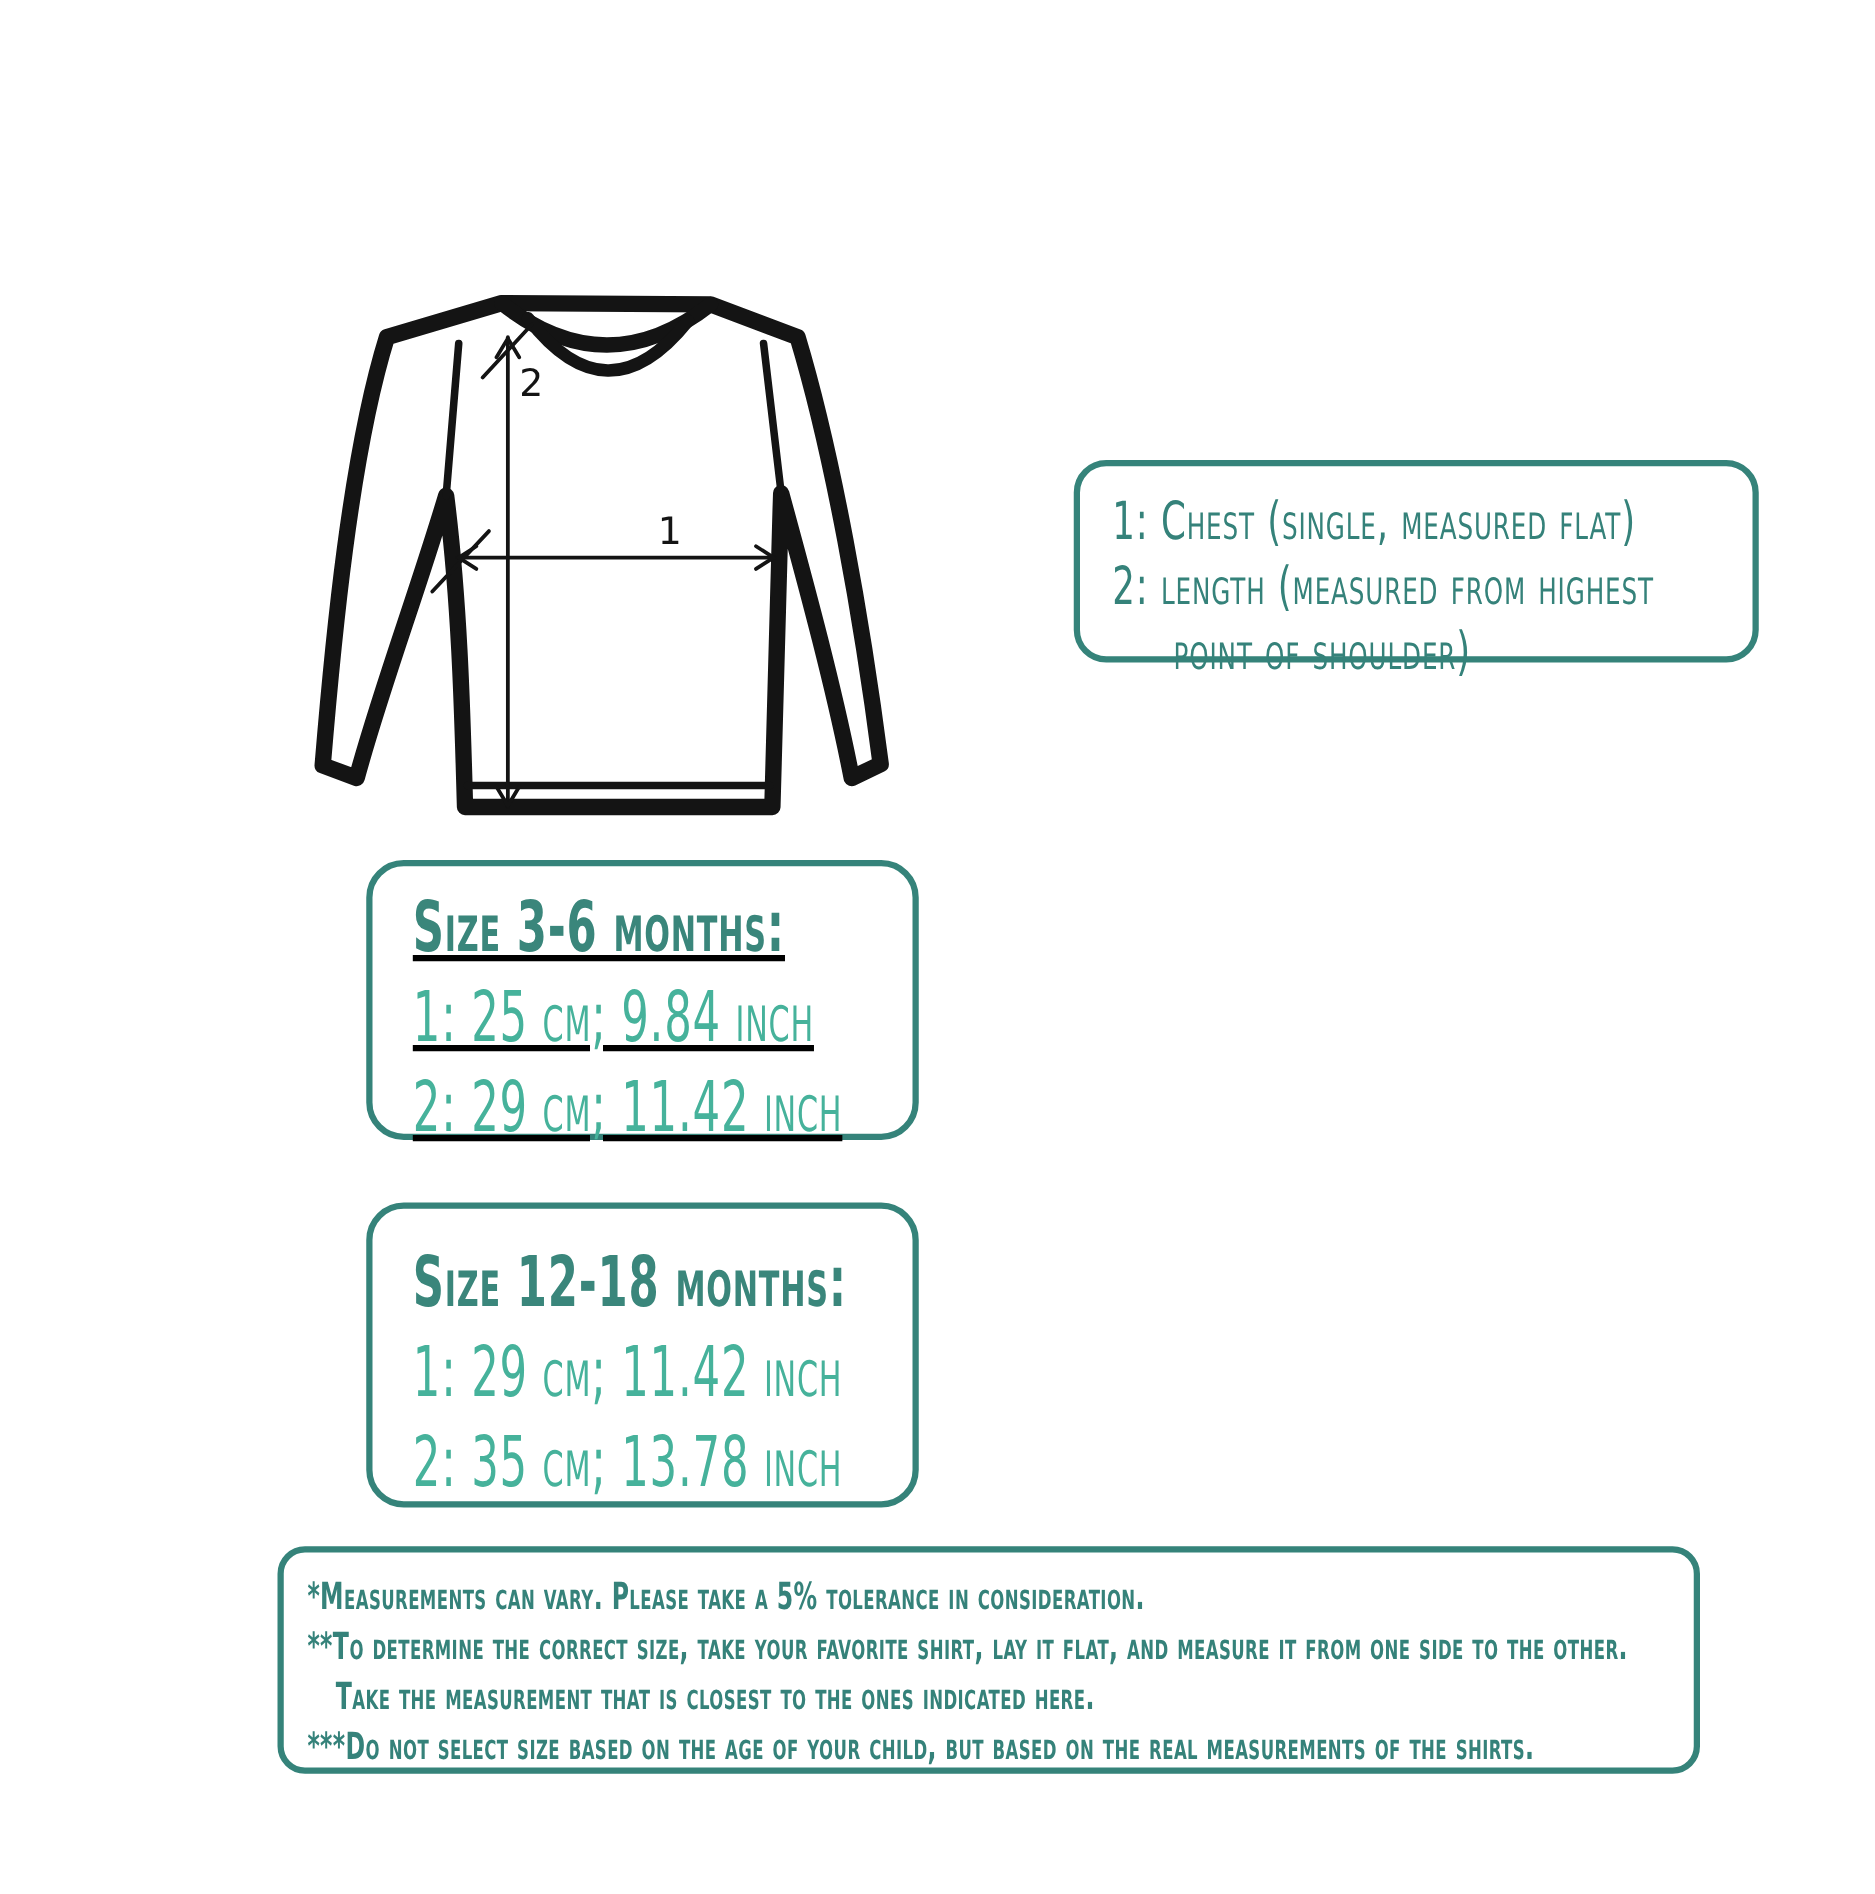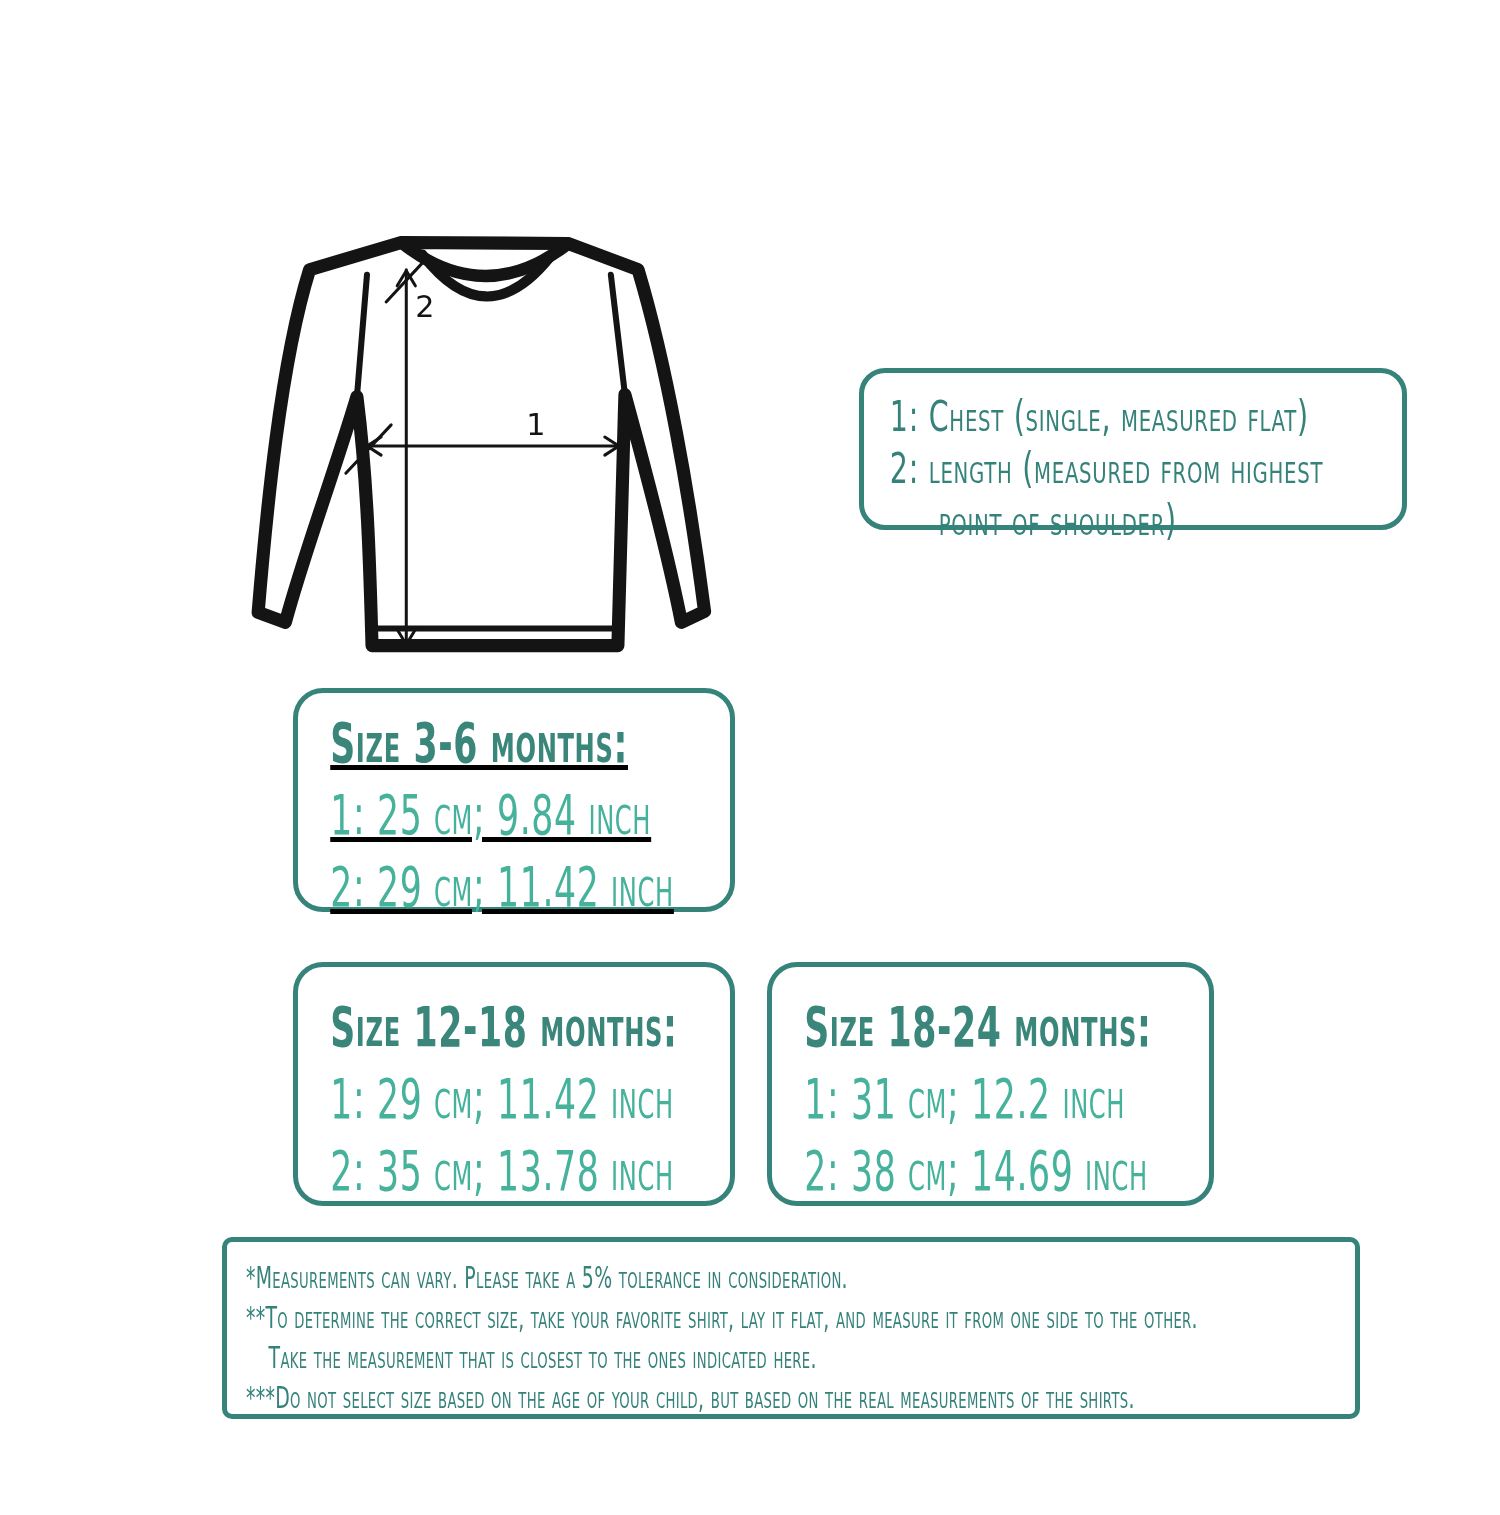--- a/index.html
+++ b/index.html
@@ -49,21 +49,21 @@
     padding: 14px 0 0 52px;
     transform: scaleX(0.62);
     font-size: 56px;
     line-height: 72px;
     letter-spacing: 1px;
   }
   .size-box-3 .size-text, .size-box-4 .size-text { padding-top: 24px; }
   .size-title { color: #3a867b; font-weight: bold; }
   .size-line  { color: #46b29b; }
 
-  .notes-box { left: 222px; top: 1237px; width: 1138px; height: 182px; border-radius: 10px; }
+  .notes-box { left: 222px; top: 1237px; width: 1138px; height: 182px; border-radius: 22px; font-weight: bold; }
   .notes-text {
     padding: 16px 0 0 30px;
     transform: scaleX(0.63);
     font-size: 30px;
     line-height: 40px;
     letter-spacing: 0.5px;
   }
   .notes-indent { padding-left: 36px; }
 
   .shirt-svg { position: absolute; left: 238px; top: 212px; width: 524px; height: 454px; }
@@ -133,27 +133,20 @@
 
 
   <div class="tealbox size-box-3">
     <div class="narrow size-text">
       <div class="size-title">Size 12-18 months:</div>
       <div class="size-line">1: 29 cm; 11.42 inch</div>
       <div class="size-line">2: 35 cm; 13.78 inch</div>
     </div>
   </div>
 
-  <div class="tealbox size-box-4">
-    <div class="narrow size-text">
-      <div class="size-title">Size 18-24 months:</div>
-      <div class="size-line">1: 31 cm; 12.2 inch</div>
-      <div class="size-line">2: 38 cm; 14.69 inch</div>
-    </div>
-  </div>
 
   <div class="tealbox notes-box">
     <div class="narrow notes-text">
       <div>*Measurements can vary. Please take a 5% tolerance in consideration.</div>
       <div>**To determine the correct size, take your favorite shirt, lay it flat, and measure it from one side to the other.</div>
       <div class="notes-indent">Take the measurement that is closest to the ones indicated here.</div>
       <div>***Do not select size based on the age of your child, but based on the real measurements of the shirts.</div>
     </div>
   </div>
 

